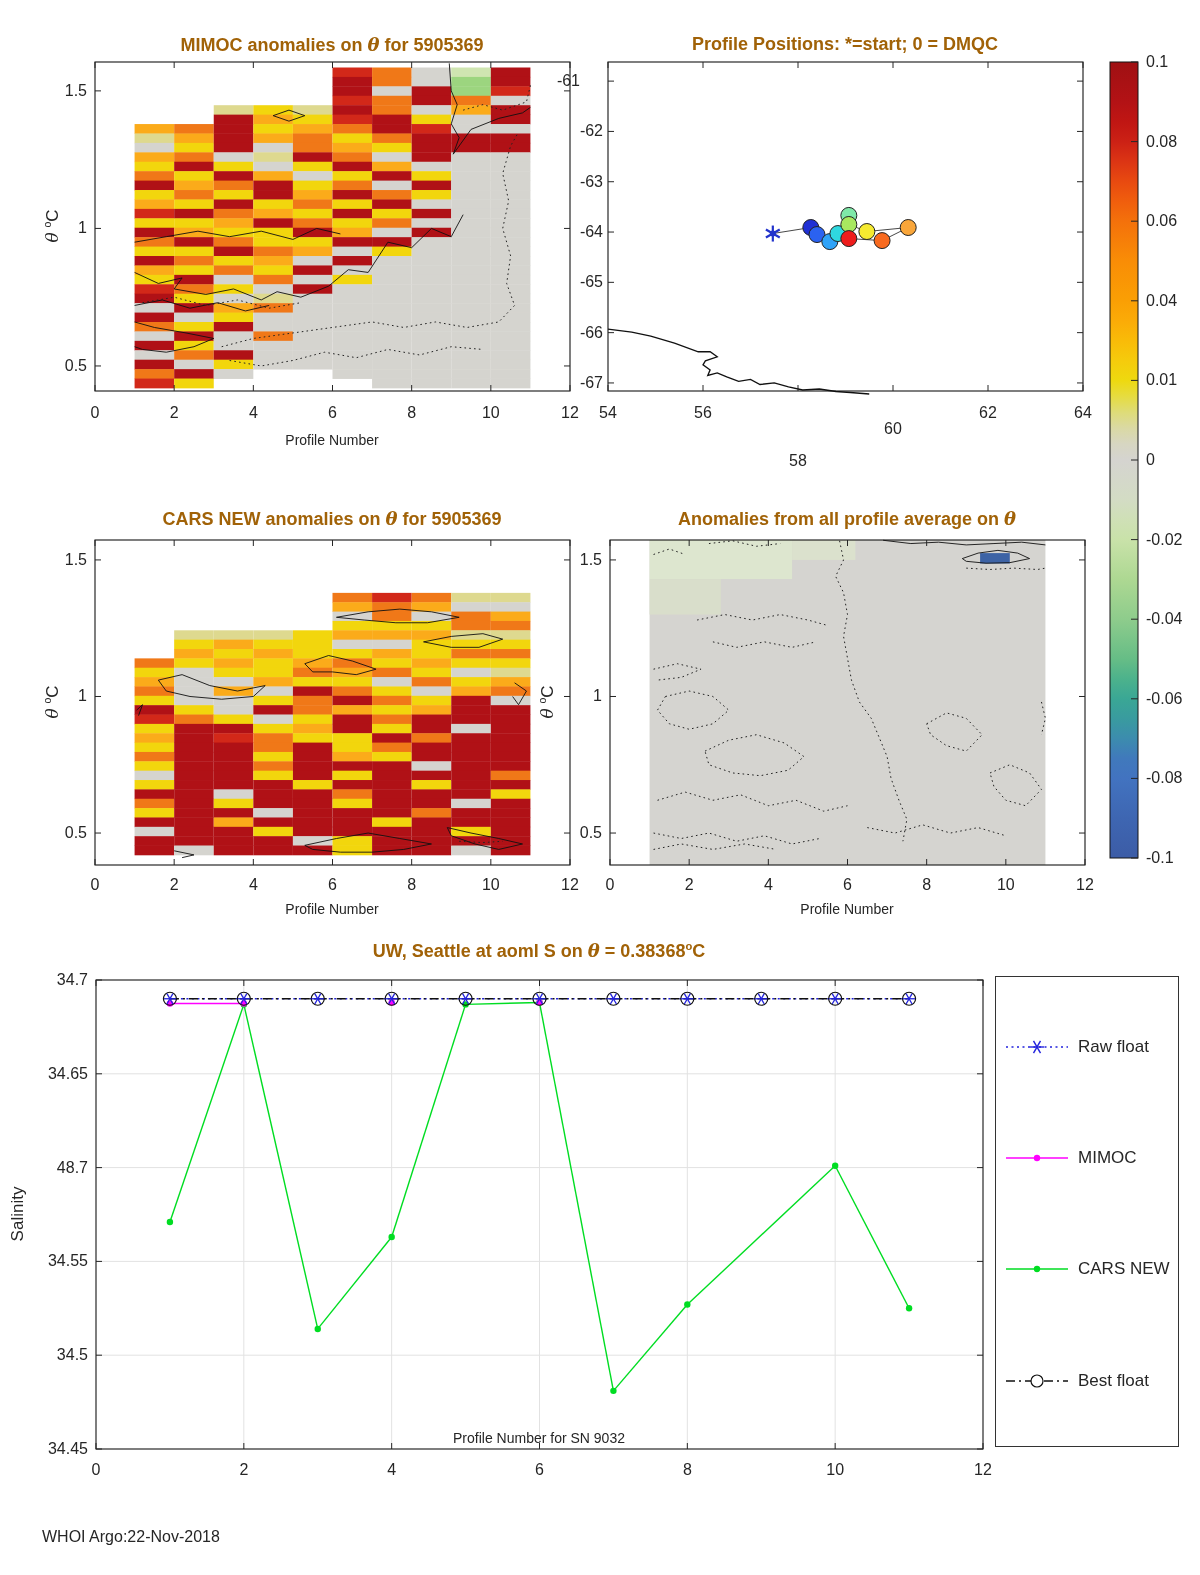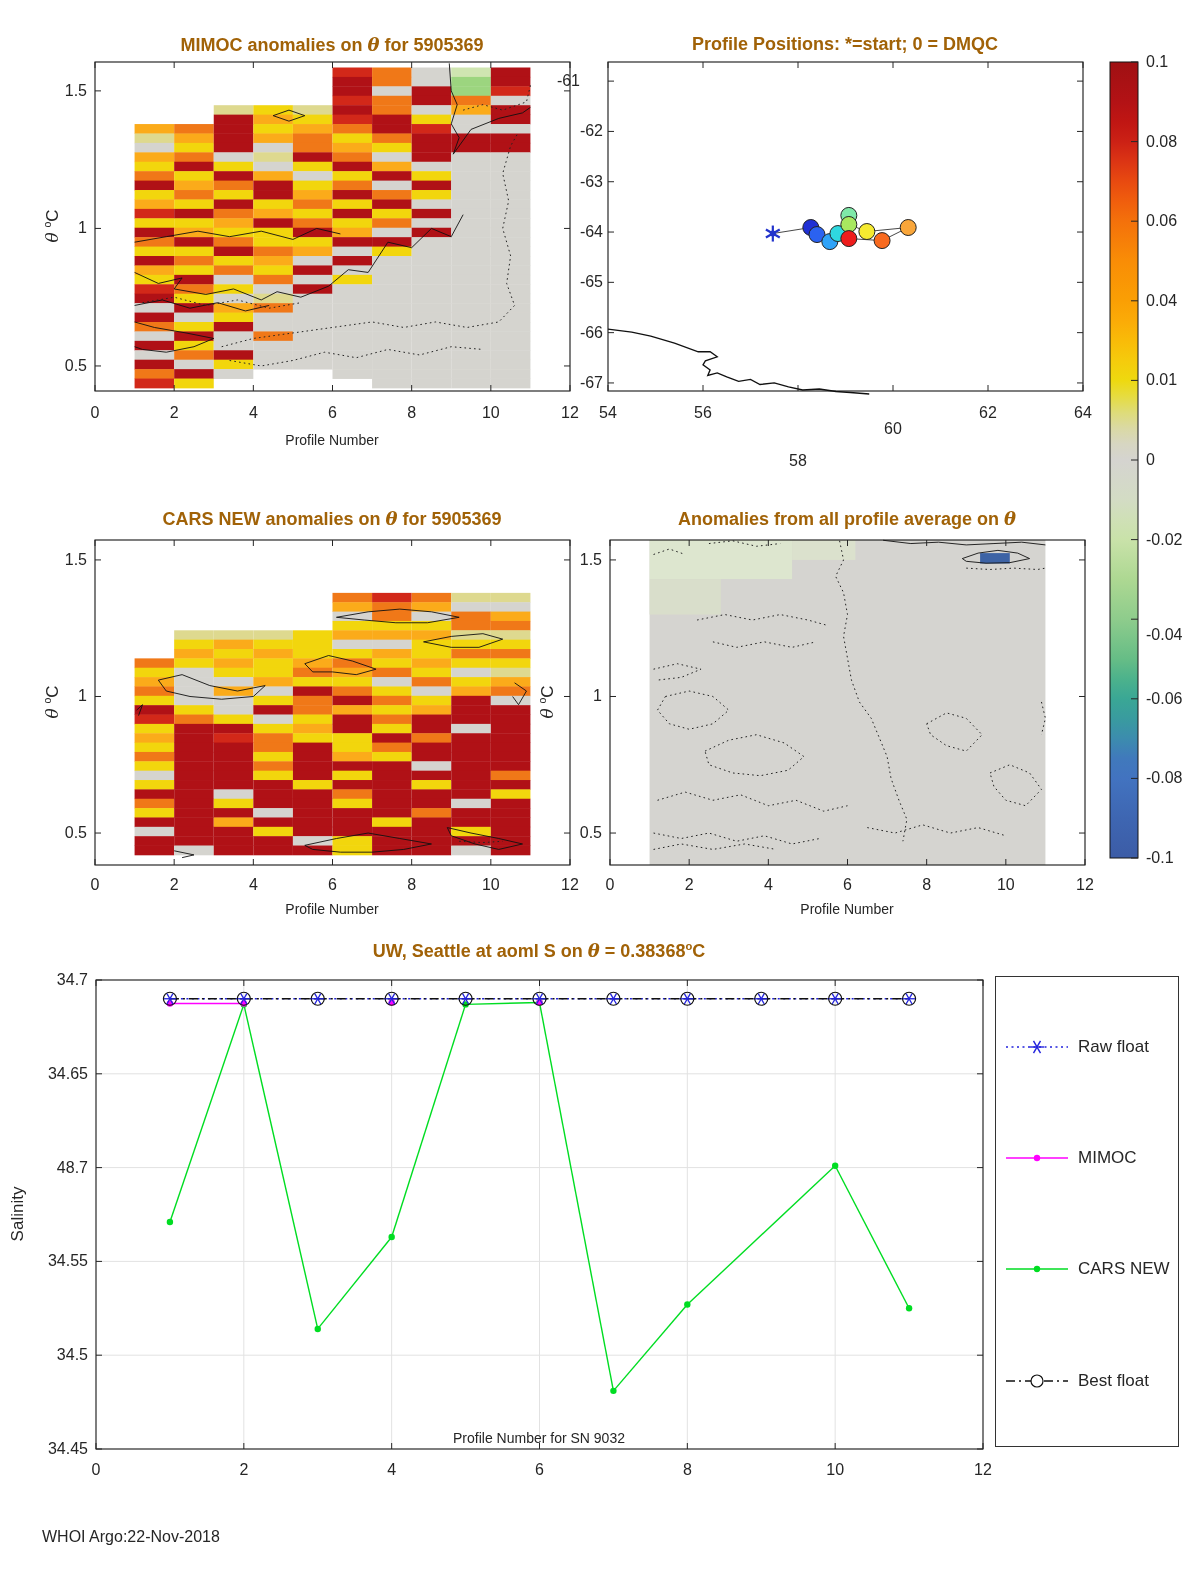--- a/index.html
+++ b/index.html
@@ -1023,17 +1023,17 @@
     <div class="lbl yt" style="left: 18px; top: 1167.6px; width: 70px;">48.7</div>
     <div class="lbl yt" style="left: 18px; top: 1073.8px; width: 70px;">34.65</div>
     <div class="lbl yt" style="left: 18px; top: 980px; width: 70px;">34.7</div>
     <div class="lbl cbt" style="left: 1146px; top: 62px;">0.1</div>
     <div class="lbl cbt" style="left: 1146px; top: 141.6px;">0.08</div>
     <div class="lbl cbt" style="left: 1146px; top: 221.2px;">0.06</div>
     <div class="lbl cbt" style="left: 1146px; top: 300.8px;">0.04</div>
     <div class="lbl cbt" style="left: 1146px; top: 380.4px;">0.01</div>
     <div class="lbl cbt" style="left: 1146px; top: 460px;">0</div>
     <div class="lbl cbt" style="left: 1146px; top: 539.6px;">-0.02</div>
-    <div class="lbl cbt" style="left: 1146px; top: 619.2px; margin-top: 16px;">-0.04</div>
+    <div class="lbl cbt" style="left: 1146px; top: 619.2px;">-0.04</div>
     <div class="lbl cbt" style="left: 1146px; top: 698.8px;">-0.06</div>
     <div class="lbl cbt" style="left: 1146px; top: 778.4px;">-0.08</div>
     <div class="lbl cbt" style="left: 1146px; top: 858px;">-0.1</div>
   </div>
 
 </body></html>

